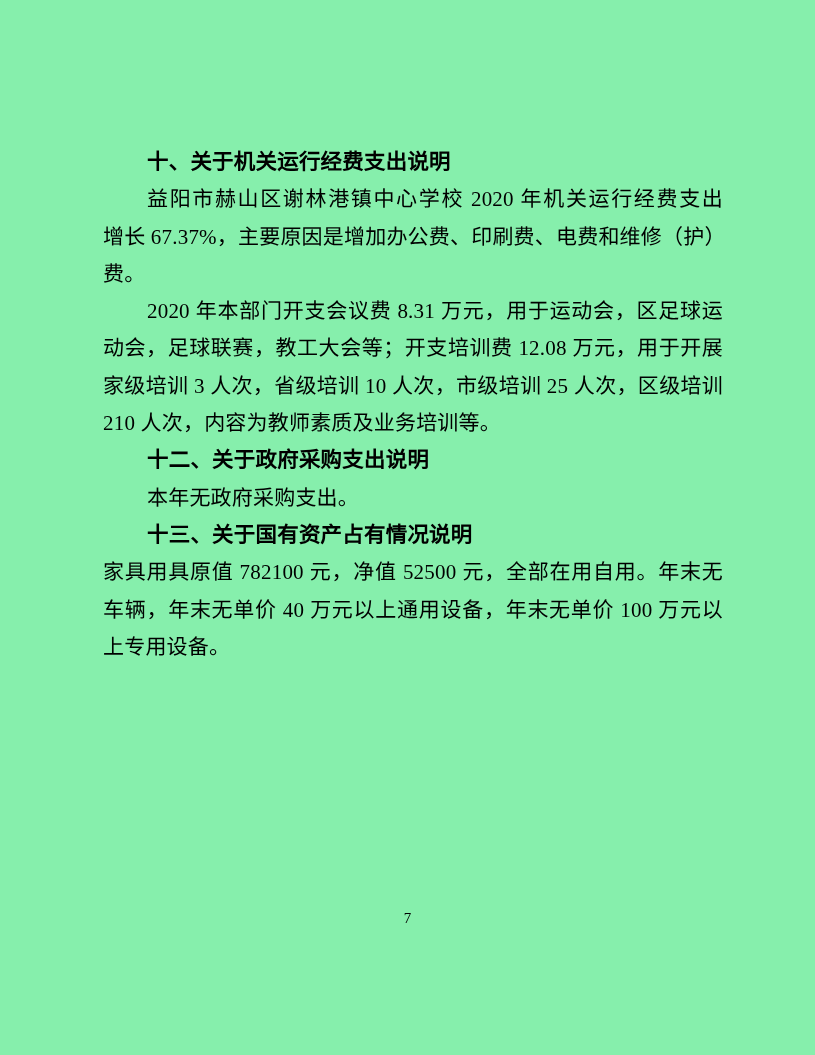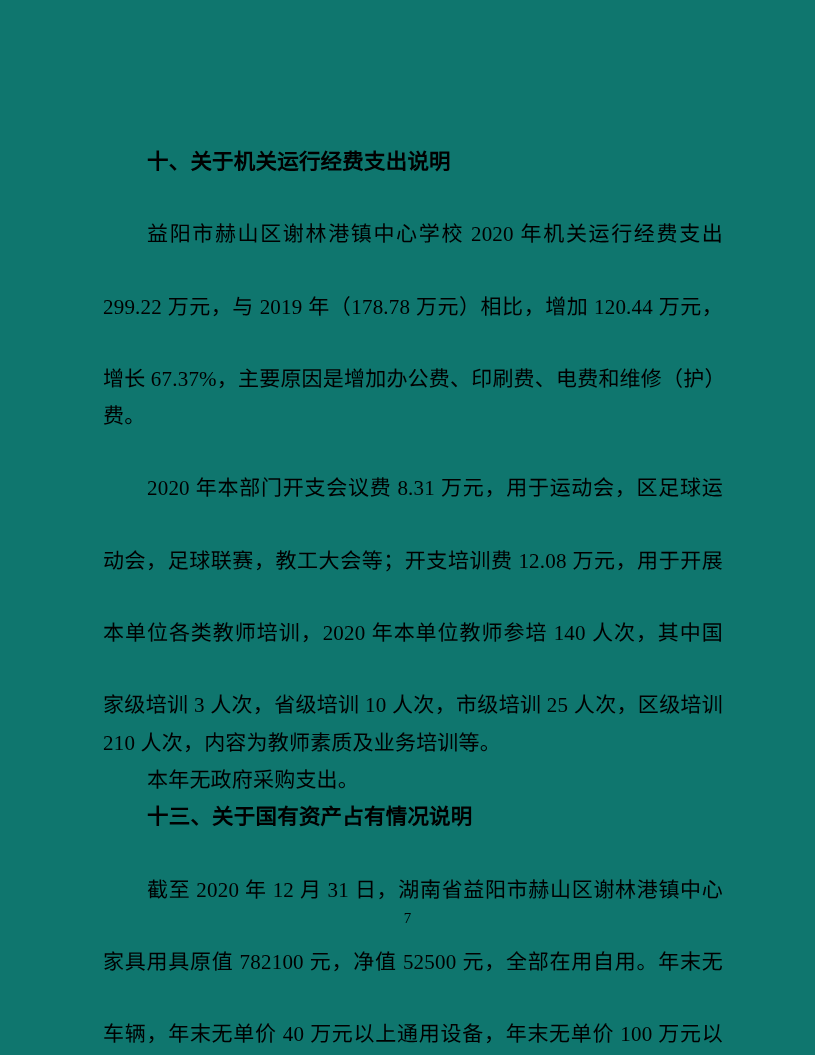--- a/index.html
+++ b/index.html
@@ -11,21 +11,21 @@
     height: 1055px;
     background: #ffffff;
     position: relative;
     overflow: hidden;
     color: #000000;
     font-family: "Liberation Serif", "DejaVu Serif", serif;
   }
   .page {
     position: absolute;
     inset: 0;
-    background: #0f766e;
+    background: #86efac;
   }
   .content {
     position: absolute;
     left: 103px;
     top: 144px;
     width: 620px;
     font-size: 21px;
     line-height: 37.3px;
     letter-spacing: 0.2px;
   }
@@ -36,21 +36,20 @@
     text-indent: 44px;
     white-space: nowrap;
   }
   .line {
     text-align: left;
   }
   .line.just {
     text-align: justify;
     text-align-last: justify;
     text-justify: inter-character;
-    margin-top: 35px;
   }
   .line.indent {
     text-indent: 44px;
   }
   .page-number {
     position: absolute;
     top: 910px;
     left: 0;
     width: 815px;
     text-align: center;
@@ -60,34 +59,32 @@
   }
 </style>
 </head>
 <body>
 
 <div class="page">
   <div class="content">
 
     <div class="heading">十、关于机关运行经费支出说明</div>
     <div class="line just indent">益阳市赫山区谢林港镇中心学校 2020 年机关运行经费支出</div>
-    <div class="line just">299.22 万元，与 2019 年（178.78 万元）相比，增加 120.44 万元，</div>
     <div class="line just">增长 67.37%，主要原因是增加办公费、印刷费、电费和维修（护）</div>
     <div class="line">费。</div>
 
     <div class="line just indent">2020 年本部门开支会议费 8.31 万元，用于运动会，区足球运</div>
     <div class="line just">动会，足球联赛，教工大会等；开支培训费 12.08 万元，用于开展</div>
-    <div class="line just">本单位各类教师培训，2020 年本单位教师参培 140 人次，其中国</div>
     <div class="line just">家级培训 3 人次，省级培训 10 人次，市级培训 25 人次，区级培训</div>
     <div class="line">210 人次，内容为教师素质及业务培训等。</div>
 
+    <div class="heading">十二、关于政府采购支出说明</div>
     <div class="line indent">本年无政府采购支出。</div>
 
     <div class="heading">十三、关于国有资产占有情况说明</div>
-    <div class="line just indent">截至 2020 年 12 月 31 日，湖南省益阳市赫山区谢林港镇中心</div>
     <div class="line just">家具用具原值 782100 元，净值 52500 元，全部在用自用。年末无</div>
     <div class="line just">车辆，年末无单价 40 万元以上通用设备，年末无单价 100 万元以</div>
     <div class="line">上专用设备。</div>
 
 
   </div>
 
   <div class="page-number">7</div>
 </div>
 

